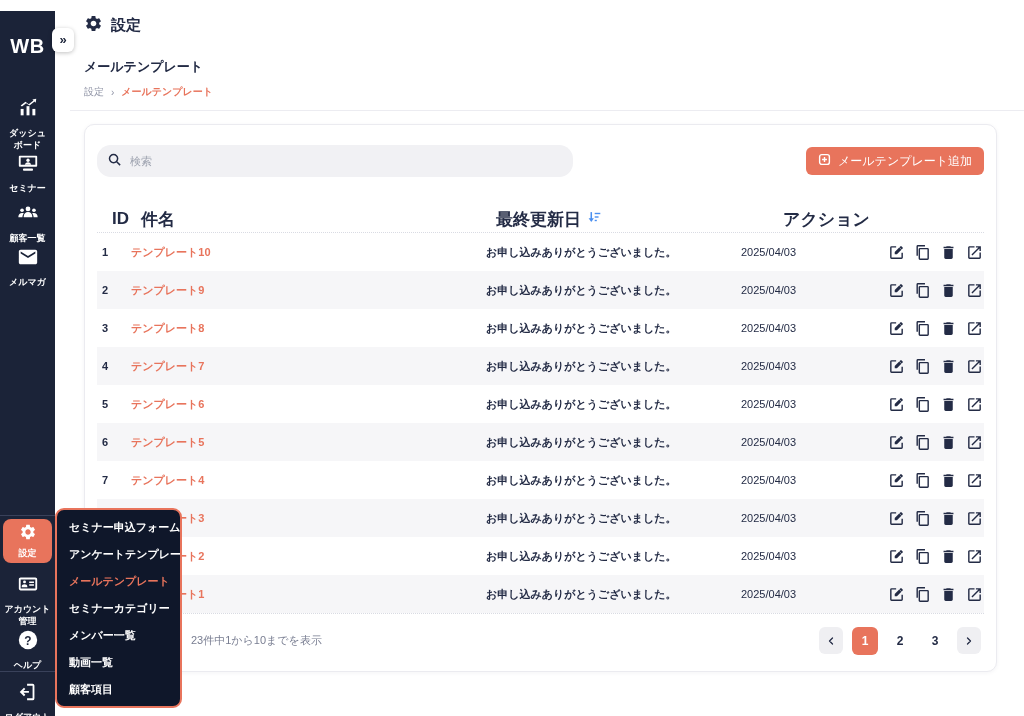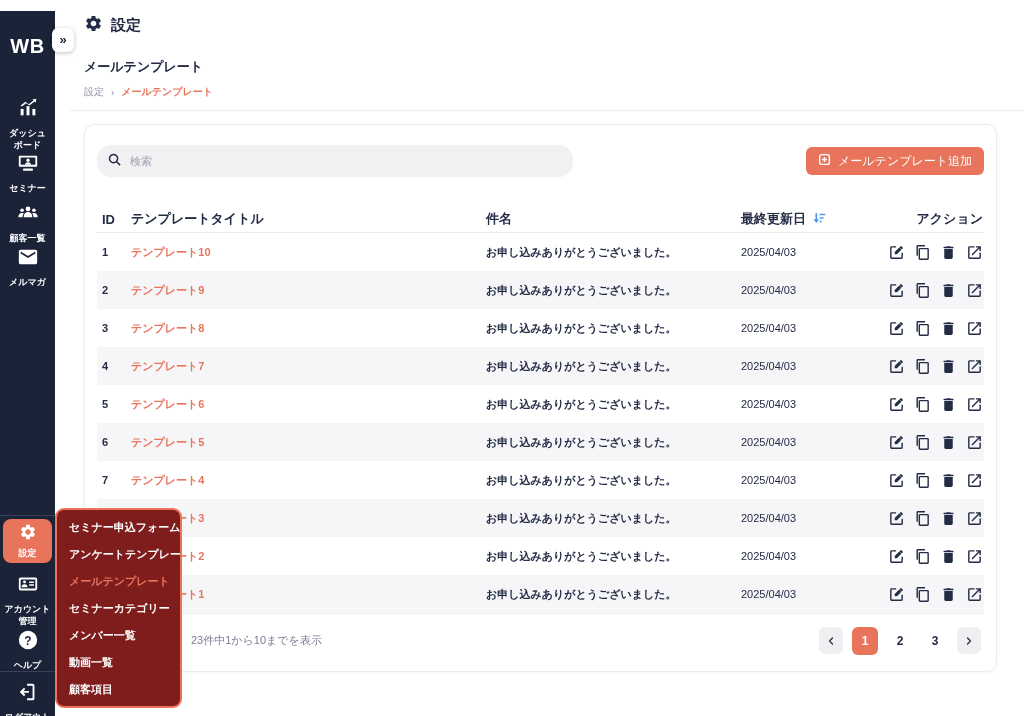--- a/index.html
+++ b/index.html
@@ -19,21 +19,21 @@
   .nav-label { color:#fff; font-size:9px; font-weight:bold; text-align:center;
     white-space:pre-line; line-height:1.35; }
   .side-divider { position:absolute; left:0; width:55px; border-top:1px solid #39415a; }
   .settings-btn { position:absolute; left:3px; top:508px; width:49px; height:44px; background:#e8745c;
     border-radius:8px; display:flex; flex-direction:column; align-items:center; justify-content:center;
     gap:2px; cursor:pointer; }
   .settings-btn svg { width:18px; height:18px; }
   .settings-btn .nav-label { font-size:9px; }
 
   
-  .flyout { position:fixed; left:55px; top:508px; width:127px; height:200px; background:#7f1d1d;
+  .flyout { position:fixed; left:55px; top:508px; width:127px; height:200px; background:#0f172a;
     border:2px solid #e8745c; border-radius:9px; z-index:50; padding:4px 0 4px 12px; overflow:hidden; }
   .flyout-item { height:27px; line-height:27px; color:#fff; font-size:11px; font-weight:bold;
     white-space:nowrap; cursor:pointer; }
   .flyout-item.active { color:#e8745c; }
 
   
   .main { margin-left:55px; }
   .main-header { display:flex; align-items:center; gap:8px; padding:14px 0 0 29px; }
   .main-header svg { width:19px; height:19px; }
   .main-header .hd-title { font-size:15px; font-weight:bold; }
@@ -55,21 +55,21 @@
   .search-box input { border:none; outline:none; background:transparent; font-size:11px; width:100%;
     font-family:inherit; color:#232b45; }
   .search-box input::placeholder { color:#9ba0ad; }
   .add-btn { height:28px; background:#e8745c; color:#fff; border:none; border-radius:6px;
     display:flex; align-items:center; gap:7px; padding:0 12px; font-size:12px; font-weight:normal;
     font-family:inherit; cursor:pointer; }
   .add-btn svg { width:13px; height:13px; }
 
   
   .thead,.trow { display:grid; grid-template-columns:34px 355px 255px 120px 1fr; align-items:center; }
-  .thead { margin-top:29px; height:26px; font-size:13px; font-weight:bold; }
+  .thead { margin-top:29px; height:26px; font-size:17px; font-weight:bold;margin-left:10px; }
   .thead .c-date { display:flex; align-items:center; gap:6px; cursor:pointer; }
   .thead .c-actions { text-align:right; }
   .dotted { border-top:1px dotted #d9dbe3; }
   .trow { height:38px; font-size:11px; }
   .trow.alt { background:#f6f6f8; }
   .c-id { font-weight:bold; padding-left:5px; }
   .c-title { color:#e8745c; font-weight:bold; text-decoration:none; cursor:pointer; }
   .c-subject { font-weight:bold; }
   .c-date { }
   .c-actions { display:flex; justify-content:flex-end; align-items:center; gap:9px; padding-right:1px; }
@@ -235,21 +235,20 @@
               <rect x="3" y="3" width="18" height="18" rx="4"></rect>
               <path d="M12 7.5v9M7.5 12h9"></path>
             </svg>
         </span>
         <span>メールテンプレート追加</span>
       </button>
     </div>
 
     <div class="thead">
       <span class="c-id">ID</span>
-      <span>テンプレートタイトル</span>
       <span>件名</span>
       <span class="c-date">
         <span>最終更新日</span>
         <span>
           <svg width="14" height="14" viewBox="0 0 20 20" fill="#4a8ff0">
               <rect x="5" y="3" width="2.2" height="10"></rect>
               <path d="M2.3 11.8h7.6L6.1 17z"></path>
               <rect x="11" y="4" width="8" height="2"></rect>
               <rect x="11" y="9" width="5.5" height="2"></rect>
               <rect x="11" y="14" width="3" height="2"></rect>

